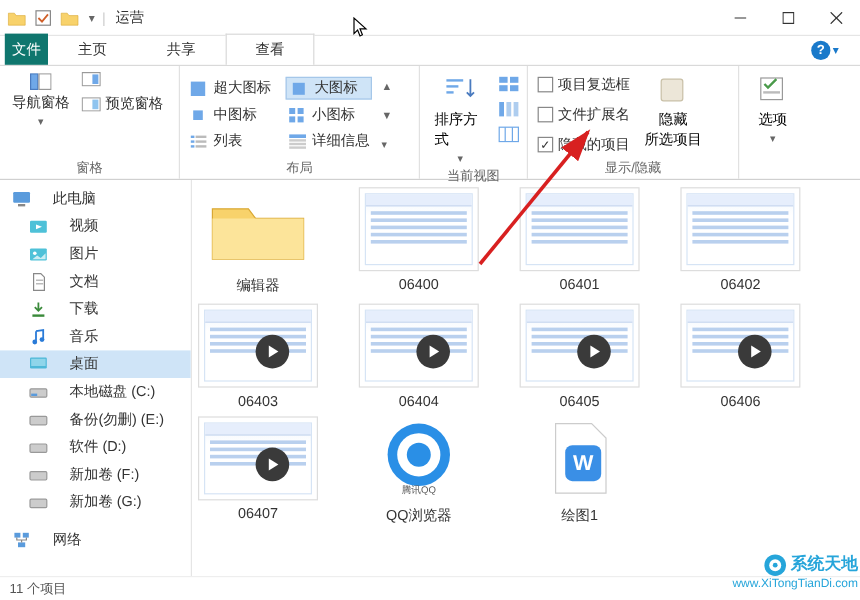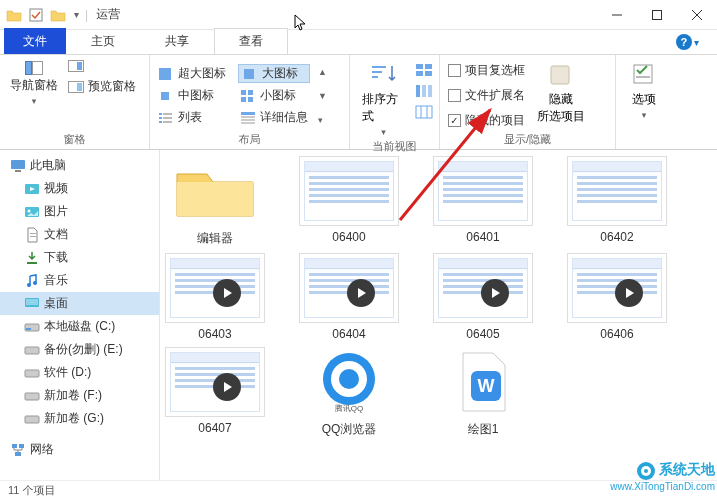--- a/index.html
+++ b/index.html
@@ -10,21 +10,21 @@
 .titlebar .qat-icon { width: 20px; height: 20px; display: flex; align-items: center; justify-content: center; }
 .folder-icon-sm { width: 16px; height: 14px; fill: #f5c36e; }
 .titlebar .qat-chk { width: 20px; height: 20px; display: flex; align-items: center; justify-content: center; color: #555; }
 .titlebar .title { margin-left: 8px; font-size: 12px; color: #333; }
 .titlebar .spacer { flex: 1; }
 .titlebar .cursor { position: absolute; left: 294px; top: 14px; }
 .titlebar .winbtn { width: 40px; height: 30px; display: flex; align-items: center; justify-content: center; color: #333; }
 
 .tabs { height: 25px; display: flex; align-items: flex-end; padding-left: 4px; gap: 0; border-bottom: 1px solid #d9d9d9; background: #fff; }
 .tabs .tab { padding: 4px 24px; font-size: 12px; color: #333; border: 1px solid transparent; border-bottom: none; position: relative; }
-.tabs .tab.file { background: #1d4ed8; color: #fff; padding: 4px 18px; margin-top: 19px; }
+.tabs .tab.file { background: #0f766e; color: #fff; padding: 4px 5px; margin-top: 19px; }
 .tabs .tab.active { border-color: #d9d9d9; background: #fff; top: 0; }
 .tabs .help { margin-left: auto; padding: 4px 18px 4px 4px; }
 .help-circle { width: 16px; height: 16px; border-radius: 50%; background: #1979ca; color: #fff; display: inline-flex; align-items: center; justify-content: center; font-size: 11px; font-weight: bold; }
 .tabs .help-arrow { color: #1979ca; font-size: 10px; margin-left: 2px; }
 
 .ribbon { height: 95px; border-bottom: 1px solid #d0d0d0; display: flex; background: #fff; }
 .rgroup { border-right: 1px solid #e1e1e1; padding: 4px 6px 0 6px; display: flex; flex-direction: column; }
 .rgroup-body { flex: 1; display: flex; align-items: flex-start; gap: 4px; }
 .rgroup-label { text-align: center; font-size: 11px; color: #666; padding-bottom: 2px; }
 .rbtn { display: flex; flex-direction: column; align-items: center; gap: 2px; padding: 2px 4px; font-size: 12px; color: #333; }
@@ -33,21 +33,21 @@
 .ritem { display: flex; align-items: center; gap: 4px; font-size: 12px; color: #333; padding: 1px 2px; }
 .ritem.highlight { border: 1px solid #a5c7e9; background: #cfe4f7; padding: 0 3px; }
 .layout-grid { display: grid; grid-template-columns: auto auto; gap: 3px 10px; }
 .layout-ico { width: 16px; height: 14px; display: inline-block; }
 .chk { width: 13px; height: 13px; border: 1px solid #888; display: inline-flex; align-items: center; justify-content: center; font-size: 10px; color: #333; background: #fff; }
 .big-btn { display: flex; flex-direction: column; align-items: center; gap: 2px; padding: 2px 6px; font-size: 12px; }
 .big-btn .bico { width: 32px; height: 28px; display: flex; align-items: center; justify-content: center; }
 
 .content { display: flex; height: 330px; }
 .navpane { width: 160px; border-right: 1px solid #e5e5e5; overflow: hidden; padding-top: 4px; }
-.navitem { display: flex; align-items: center; gap: 4px; padding: 3px 6px 3px 24px; font-size: 12px; color: #333; }
+.navitem { display: flex; align-items: center; gap: 18px; padding: 3px 6px 3px 24px; font-size: 12px; color: #333; }
 .navitem.l0 { padding-left: 10px; }
 .navitem.selected { background: #cfe4f7; }
 .nav-ico { width: 16px; height: 16px; display: flex; align-items: center; justify-content: center; }
 
 .files { flex: 1; padding: 6px 4px; overflow: hidden; }
 .file-grid { display: flex; flex-wrap: wrap; gap: 6px 32px; }
 .file-item { width: 102px; display: flex; flex-direction: column; align-items: center; gap: 4px; }
 .file-thumb { width: 100px; height: 70px; border: 1px solid #ddd; background: #fff; position: relative; overflow: hidden; }
 .file-label { font-size: 12px; text-align: center; color: #333; }
 

